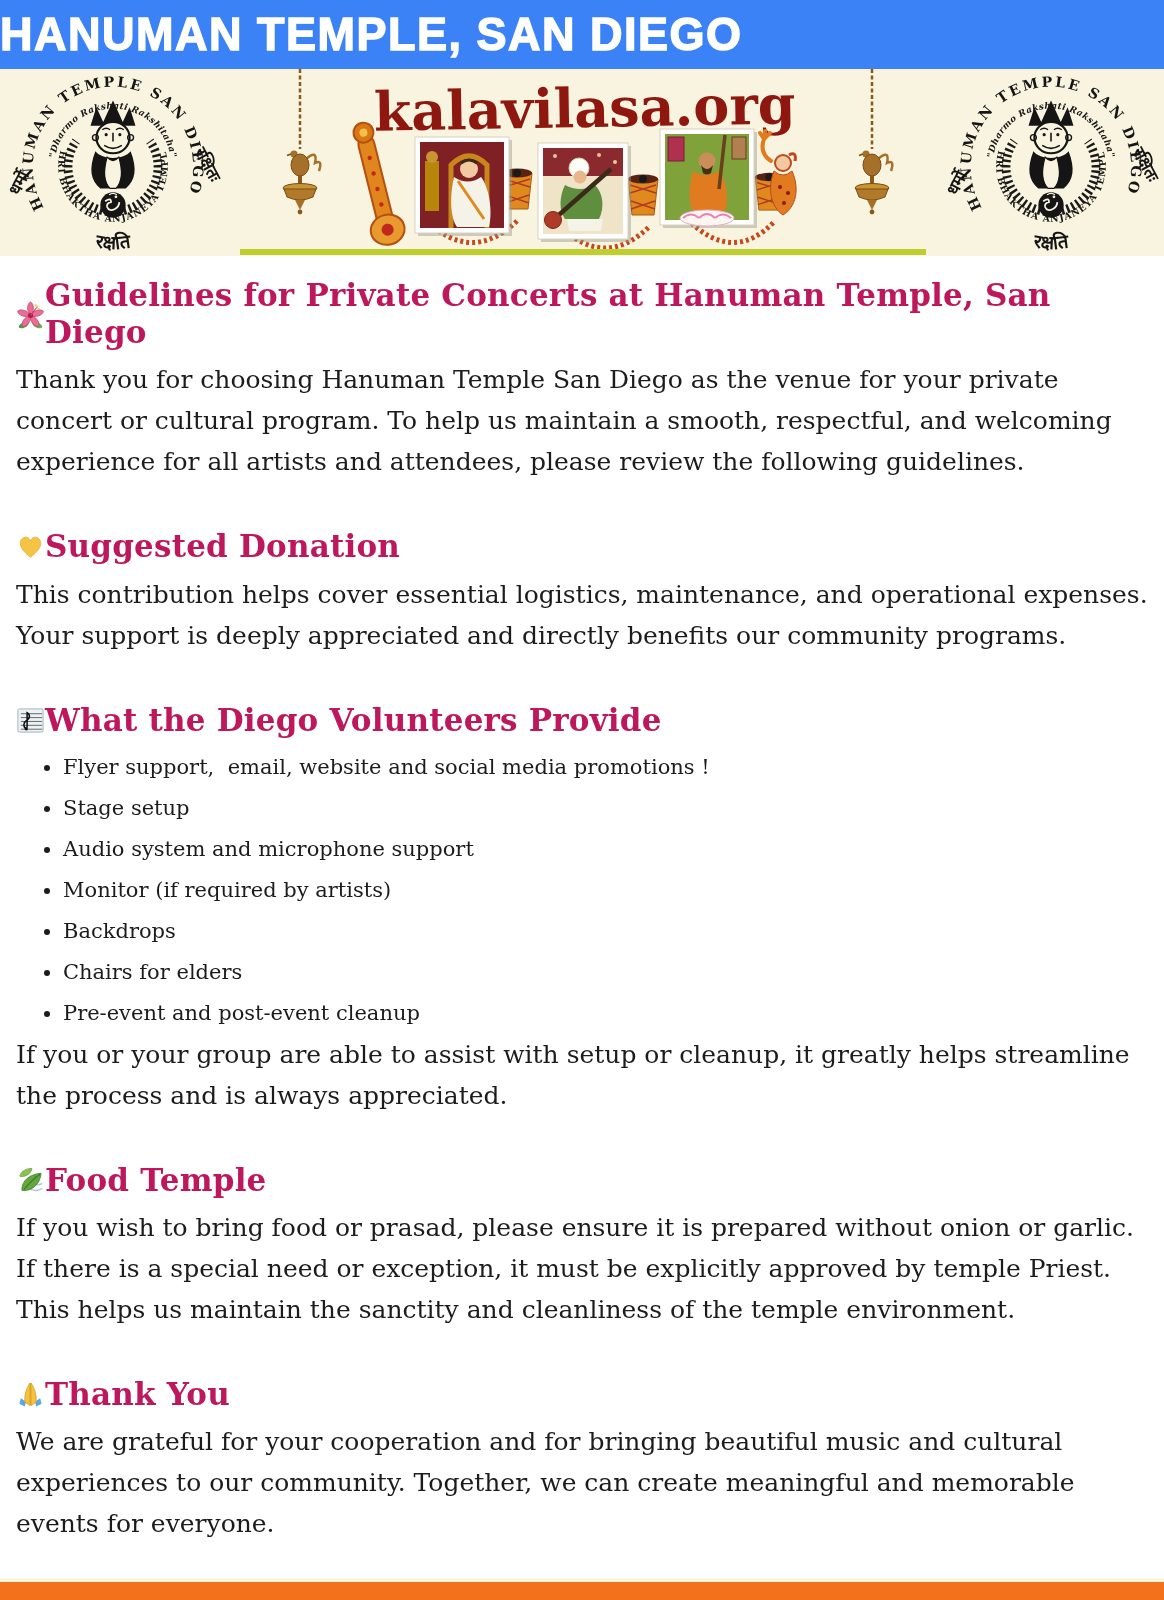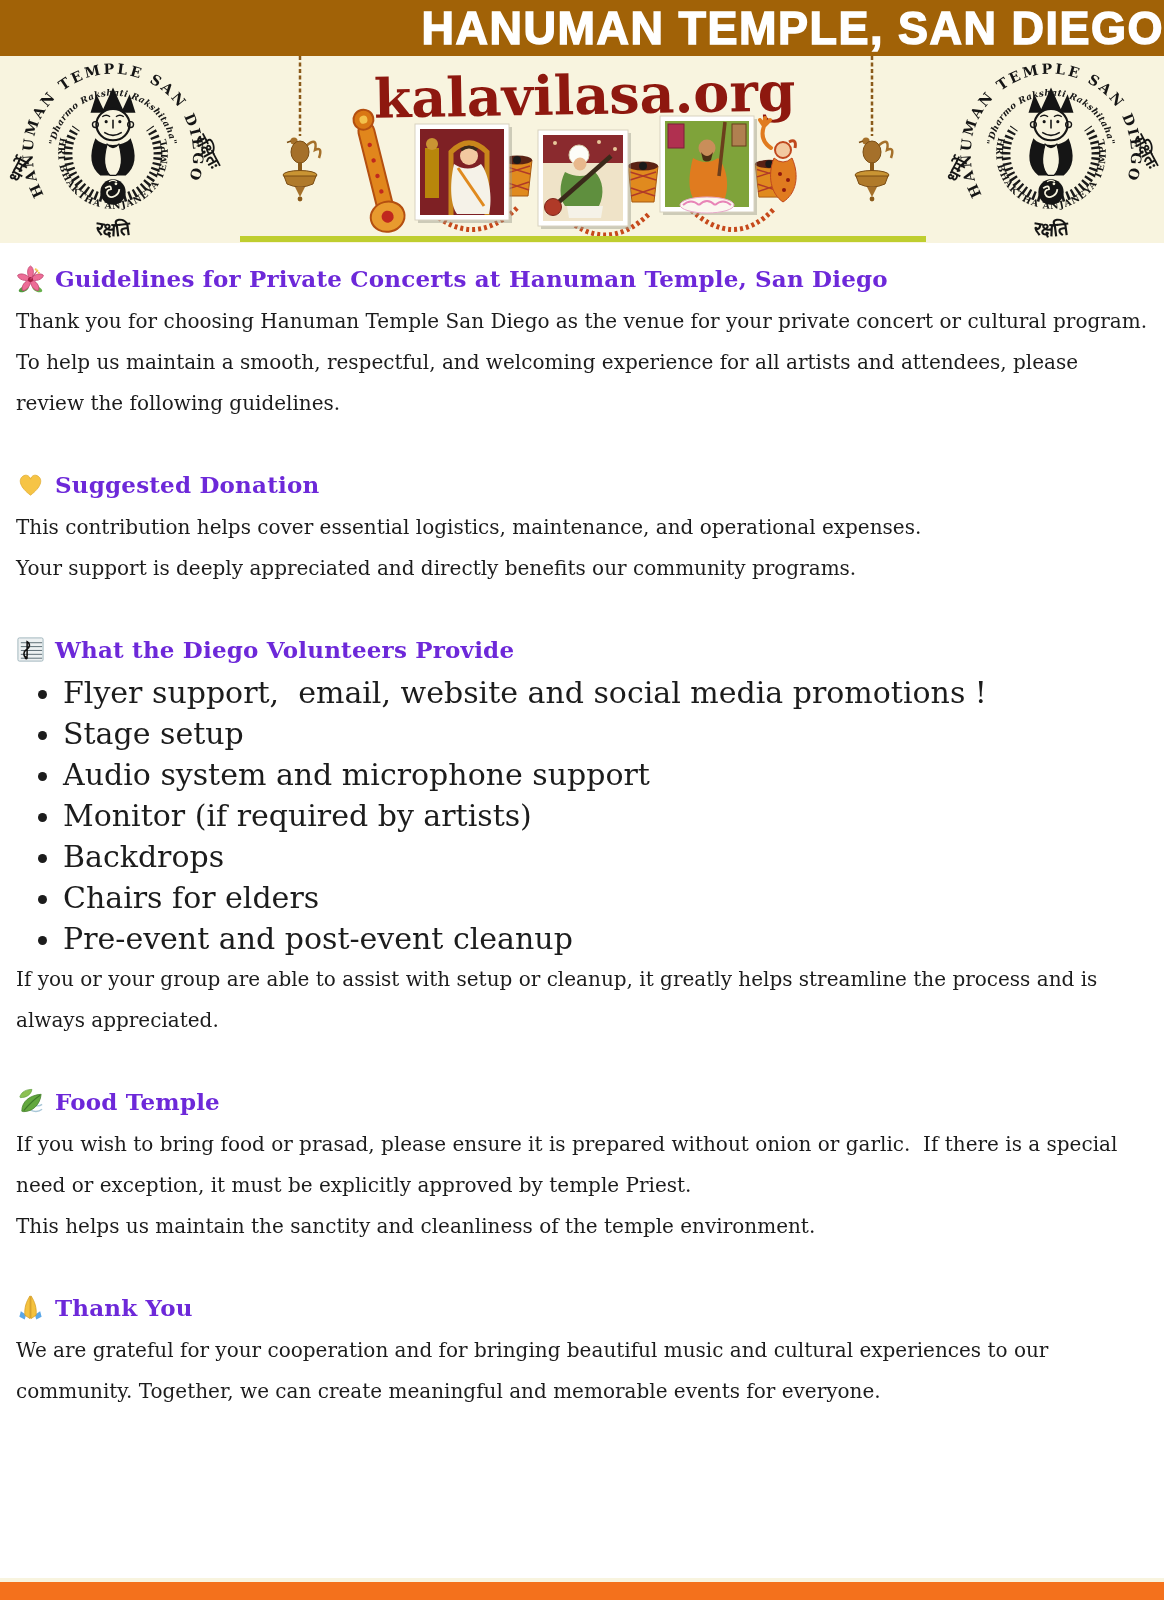--- a/index.html
+++ b/index.html
@@ -2,45 +2,45 @@
 <html><head>
 <meta charset="utf-8">
 <style>
   html,body{margin:0;padding:0;}
   body{
     width:1164px;height:1600px;position:relative;background:#ffffff;
     font-family:"DejaVu Serif", serif;overflow:hidden;
   }
   
   .banner{
-    height:56px;background:#a16207;display:flex;align-items:center;justify-content:flex-end;
+    height:69px;background:#3b82f6;display:flex;align-items:center;justify-content:flex-start;
   }
   .banner-title{
     color:#ffffff;font-family:"Liberation Sans", sans-serif;font-weight:bold;
     font-size:45px;letter-spacing:1.5px;-webkit-text-stroke:1.4px #ffffff;line-height:1;
     transform:scaleY(1.02);
   }
   
   .masthead{position:relative;height:187px;background:#F8F4DF;}
   .logo{position:absolute;top:6px;}
   .logo-left{left:4px;}
   .logo-right{right:4px;}
   .center-art{position:absolute;left:255px;top:0;}
   .green-rule{position:absolute;left:240px;top:180px;width:686px;height:6px;background:#BFCE2F;}
   
   .content{padding:0 16px;color:#1C1C1C;}
   .section-h{
-    font-size:23px;font-weight:bold;color:#6d28d9;margin:46px 0 8px 0;
-    display:flex;align-items:center;gap:10px;line-height:1.2;letter-spacing:.2px;
+    font-size:31px;font-weight:bold;color:#be185d;margin:46px 0 8px 0;
+    display:flex;align-items:center;line-height:1.2;letter-spacing:.2px;
   }
   .content section:first-child .section-h{margin-top:21px;}
   .icon{width:29px;height:29px;flex:0 0 auto;display:inline-block;}
-  .body-p{font-size:20px;line-height:41px;margin:0;white-space:pre-wrap;}
+  .body-p{font-size:25px;line-height:41px;margin:0;white-space:pre-wrap;}
   ul.bullets{margin:0;padding:0 0 0 47px;list-style:disc;}
-  ul.bullets li{font-size:30px;line-height:41px;white-space:pre-wrap;}
+  ul.bullets li{font-size:21px;line-height:41px;white-space:pre-wrap;}
   
   .footer-wrap{position:absolute;left:0;right:0;bottom:0;}
   .footer-cream-line{height:4px;background:#F8F4DF;}
   .footer-bar{height:18px;background:#F4711C;}
   svg text{font-family:"DejaVu Serif", serif;}
 </style>
 </head>
 <body>
 
 <header class="banner">

